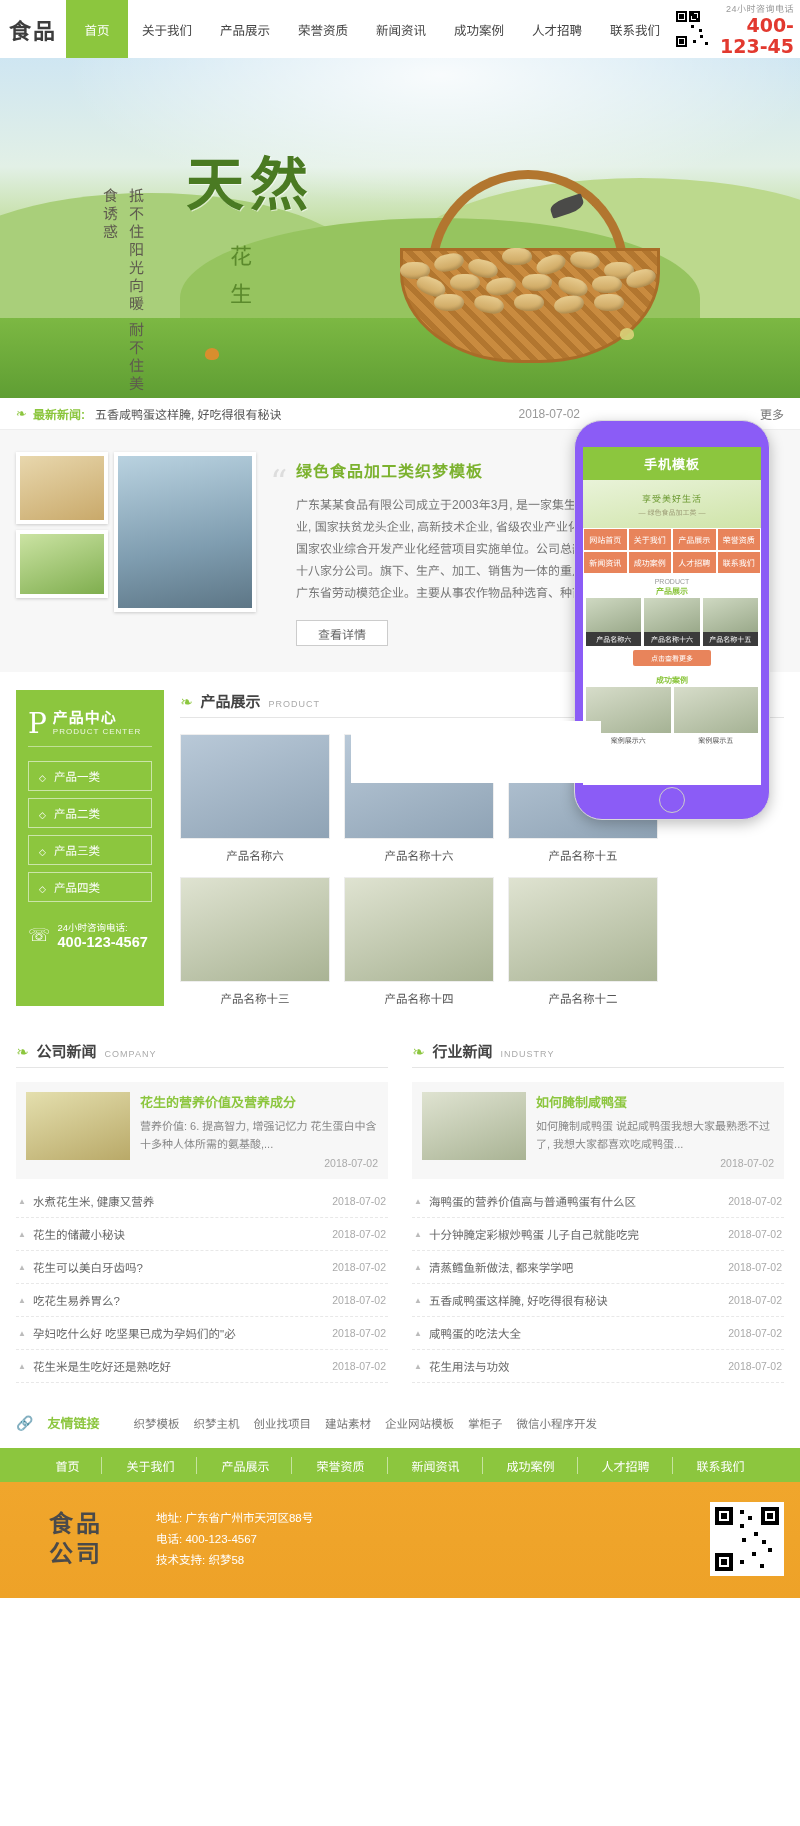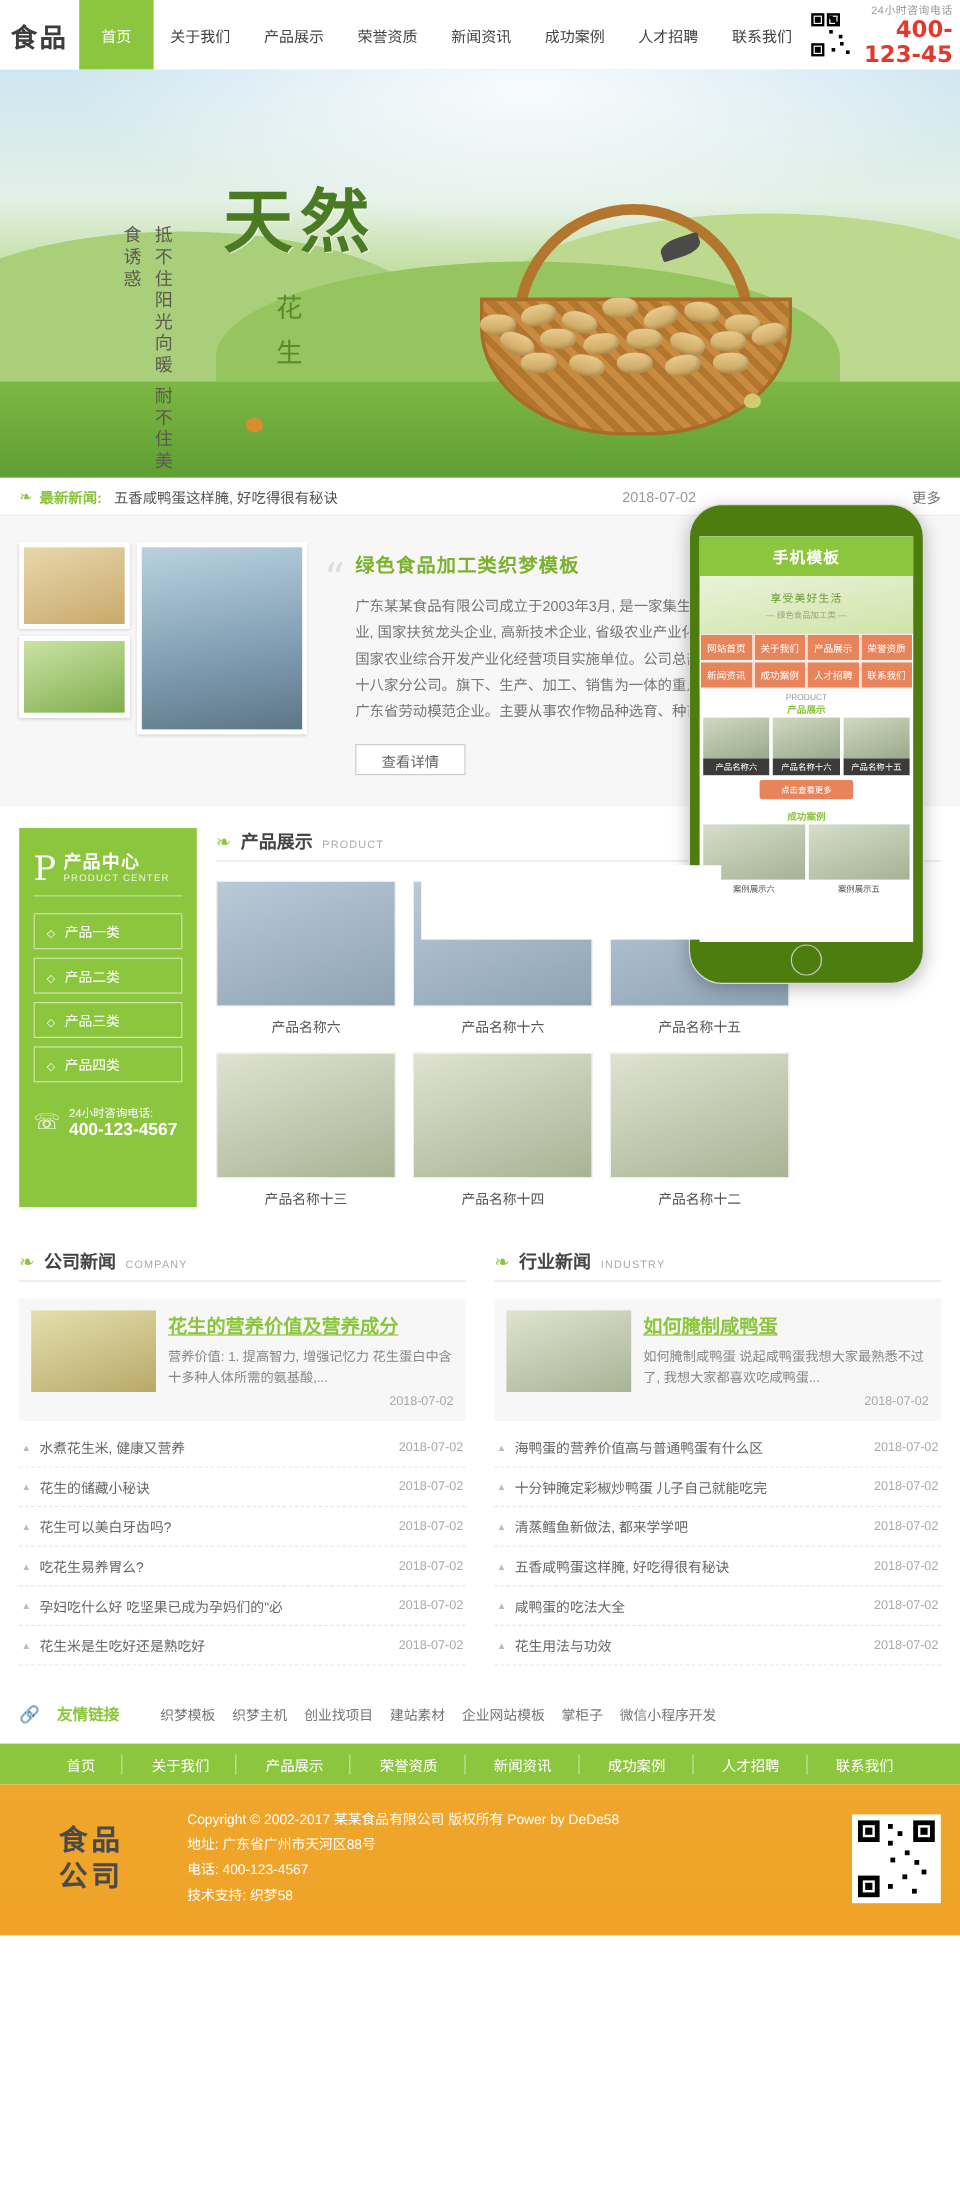--- a/index.html
+++ b/index.html
@@ -70,21 +70,21 @@
   .ai-p1 { height: 72px; background: linear-gradient(160deg,#e8d7ad,#c9a96a); }
   .ai-p2 { height: 68px; background: linear-gradient(160deg,#cbe3a3,#7fae4e); }
   .ai-big { flex:1; height: 160px; background: linear-gradient(170deg,#b9d2e0,#7f9db0 60%,#5d7686); }
   .about-text { flex:1; position:relative; padding: 6px 10px 0 26px; }
   .quote-l { position:absolute; left:0; top:10px; font-size: 34px; color:#ddd; font-family:"DejaVu Serif",serif; }
   .about-title { color:#7cb22f; font-size: 16px; font-weight: bold; letter-spacing:1px; margin-bottom: 12px;}
   .about-body { color:#777; font-size: 12px; line-height: 22px; }
   .about-btn { margin-top: 16px; width: 92px; height: 26px; border:1px solid #ccc; background:#fff; color:#666; font-size: 12px; display:flex; align-items:center; justify-content:center; cursor:pointer;}
 
   
-  .phone { position:absolute; right: 30px; top: -10px; width: 196px; height: 400px; background:#4d7c0f; border-radius: 28px; box-shadow: 0 4px 14px rgba(0,0,0,.25); border:1px solid #dadada; padding: 26px 8px 34px; z-index: 5;}
+  .phone { position:absolute; right: 30px; top: -10px; width: 196px; height: 400px; background:#8b5cf6; border-radius: 28px; box-shadow: 0 4px 14px rgba(0,0,0,.25); border:1px solid #dadada; padding: 26px 8px 34px; z-index: 5;}
   .phone-screen { width:100%; height: 100%; background:#fff; overflow:hidden; }
   .ph-top { background:#8cc63e; color:#fff; text-align:center; font-size: 13px; font-weight:bold; padding: 7px 0; letter-spacing:1px;}
   .ph-hero { height: 48px; background: linear-gradient(170deg,#e9f3d9,#cfe4a8); display:flex; flex-direction:column; align-items:center; justify-content:center;}
   .ph-hero-t { color:#6d9a33; font-size: 9px; letter-spacing:1px;}
   .ph-hero-s { color:#a0a07a; font-size: 7px; margin-top:2px;}
   .ph-nav { display:flex; flex-wrap:wrap; }
   .ph-nav div { width: 25%; background:#e8845b; color:#fff; font-size: 8px; text-align:center; padding: 5px 0; border:1px solid #fff; }
   .ph-sec { text-align:center; color:#999; font-size: 7px; padding: 4px 0 2px;}
   .ph-sec b { color:#8cc63e; font-size:8px; }
   .ph-grid { display:flex; gap:3px; padding: 0 3px; }
@@ -122,21 +122,21 @@
   .prod-img { height: 105px; background: linear-gradient(160deg,#dfe3d1,#a9b394); border: 1px solid #eee; }
   .prod-img.blue { background: linear-gradient(160deg,#b9c9d8,#8fa3b5); }
   .prod-cap { text-align:center; font-size: 11.5px; color:#555; padding-top: 8px; }
 
   
   .news { display:flex; gap: 24px; padding: 10px 16px 18px; }
   .news-col { flex:1; }
   .feat { display:flex; gap: 10px; background:#f7f7f7; padding: 10px; margin-top: 14px;}
   .feat-img { width: 104px; height: 68px; background: linear-gradient(160deg,#e4dfae,#b9a968); flex: none;}
   .feat-img.beans { background: linear-gradient(160deg,#dfe3d1,#a9b394); }
-  .feat-t { color:#8cc63e; font-size: 16px; font-weight:bold;text-decoration:underline; }
+  .feat-t { color:#8cc63e; font-size: 13px; font-weight:bold; }
   .feat-d { color:#888; font-size: 11px; line-height: 18px; margin-top: 6px; }
   .feat-date { text-align:right; color:#aaa; font-size: 10.5px; margin-top: 4px;}
   .news-list { margin-top: 6px; }
   .nl-item { display:flex; align-items:center; border-bottom: 1px dashed #e8e8e8; padding: 8px 2px; font-size: 11.5px; color:#666;}
   .nl-arrow { color:#bbb; font-size: 8px; margin-right: 7px; }
   .nl-date { margin-left:auto; color:#aaa; font-size: 10.5px; }
 
   
   .links { display:flex; align-items:center; gap: 14px; padding: 12px 16px 16px; font-size: 11.5px; color:#777;}
   .lk-ic { color:#8cc63e; font-size: 14px; }
@@ -386,21 +386,21 @@
     <div class="news-col">
       <div class="sec-head">
         <span class="sec-leaf">❧</span>
         <span class="sec-t">公司新闻</span>
         <span class="sec-s">COMPANY</span>
       </div>
       <div class="feat">
         <div class="feat-img"></div>
         <div style="flex:1;">
           <div class="feat-t">花生的营养价值及营养成分</div>
-          <div class="feat-d">营养价值: 1. 提高智力, 增强记忆力 花生蛋白中含十多种人体所需的氨基酸,...</div>
+          <div class="feat-d">营养价值: 6. 提高智力, 增强记忆力 花生蛋白中含十多种人体所需的氨基酸,...</div>
           <div class="feat-date">2018-07-02</div>
         </div>
       </div>
       <div class="news-list">
         <div class="nl-item">
           <span class="nl-arrow">▲</span>
           <span>水煮花生米, 健康又营养</span>
           <span class="nl-date">2018-07-02</span>
         </div>
         <div class="nl-item">
@@ -502,21 +502,20 @@
     <div class="fn-item">人才招聘</div>
     <div class="fn-item">联系我们</div>
   </div>
 
   <div class="footer">
     <div class="f-logo">
       <div>食品</div>
       <div>公司</div>
     </div>
     <div class="f-info">
-      <div>Copyright © 2002-2017 某某食品有限公司 版权所有 Power by DeDe58</div>
       <div>地址:  广东省广州市天河区88号</div>
       <div>电话:  400-123-4567</div>
       <div>技术支持: 织梦58</div>
     </div>
     <div class="qr f-qr">
       <i style="left:5px;top:5px;width:18px;height:18px;"></i>
       <i style="left:9px;top:9px;width:10px;height:10px;background:#fff;"></i>
       <i style="left:11px;top:11px;width:6px;height:6px;"></i>
       <i style="right:5px;top:5px;width:18px;height:18px;"></i>
       <i style="right:9px;top:9px;width:10px;height:10px;background:#fff;"></i>

